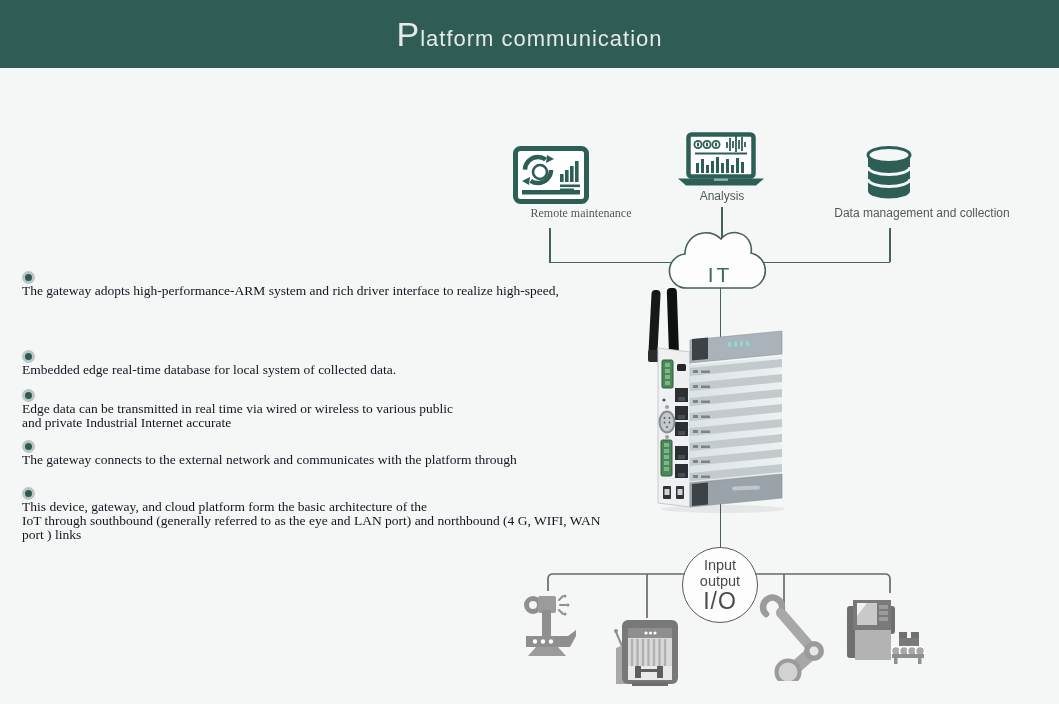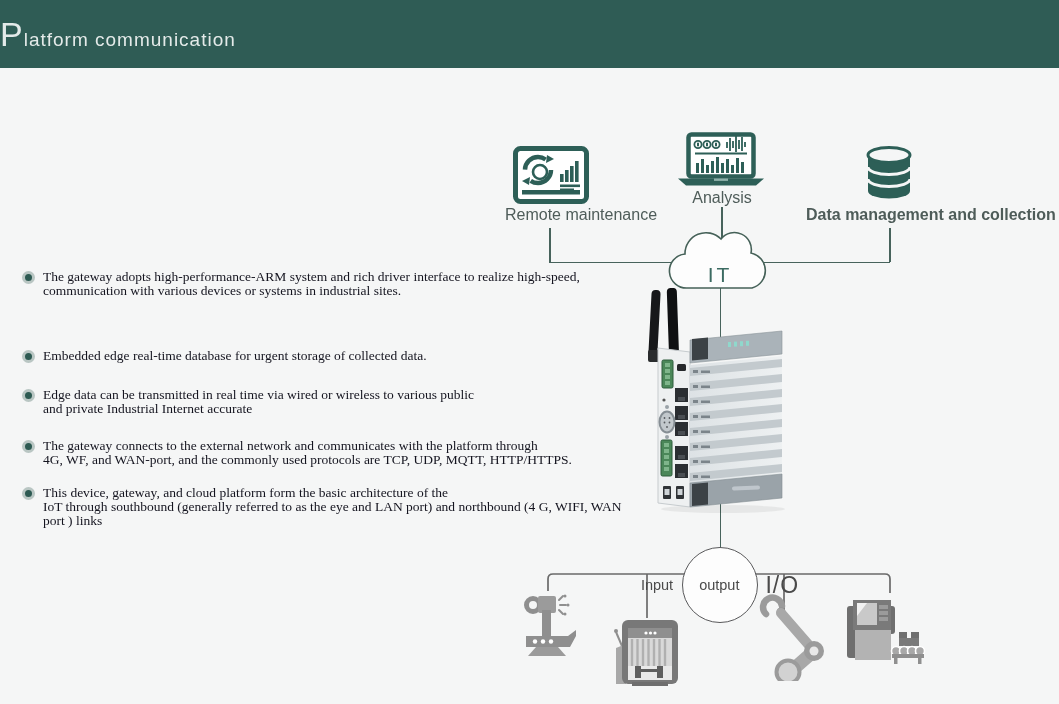--- a/index.html
+++ b/index.html
@@ -6,44 +6,44 @@
   body{background:#e9e9ea;}
   .stage{
     position:relative;width:1059px;height:704px;margin:0 auto;
     background:#f5f6f6;overflow:hidden;
     font-family:"Liberation Sans",sans-serif;
   }
   .abs{position:absolute;}
   
   .header{left:0;top:0;width:1059px;height:68px;background:#2f5c55;}
   .title{
-    margin:0;width:100%;text-align:left;line-height:68px;
-    font-size:19px;font-weight:400;color:#e4eae9;letter-spacing:1px;
+    margin:0;width:100%;text-align:center;line-height:68px;
+    font-size:22px;font-weight:400;color:#e4eae9;letter-spacing:1px;
   }
   .title::first-letter{font-size:34px;}
   
-  .node-label{font-size:16px;color:#4e5c59;white-space:nowrap;text-align:center;}
+  .node-label{font-size:12px;color:#4e5c59;white-space:nowrap;text-align:center;}
   
   .cline{background:#47635c;}
   
-  .bullet-item{display:flex;align-items:flex-start;}
+  .bullet-item{display:flex;align-items:flex-start;flex-direction:column;}
   .bullet-dot{
     flex:0 0 auto;width:7px;height:7px;border-radius:50%;
     background:#2d5a52;border:3px solid #b9c6c3;margin-top:1px;margin-right:8px;
   }
   .bullet-lines{
     font-family:"Liberation Serif",serif;font-size:13.5px;line-height:14px;
     color:#14141f;
   }
   
   .io-circle{
     left:682px;top:547px;width:76px;height:76px;border-radius:50%;
     background:#fdfdfd;border:1.6px solid #58585a;box-sizing:border-box;
-    display:flex;align-items:center;justify-content:center;
-    color:#4a4a4a;z-index:3;gap:26px;
+    display:flex;flex-direction:column;align-items:center;justify-content:center;
+    color:#4a4a4a;z-index:3;
   }
   .io-l{font-size:14.5px;line-height:16px;}
   .io-big{font-size:23px;line-height:24px;letter-spacing:1px;}
 </style>
 </head>
 <body>
 
 <div class="stage">
 
   <div class="abs header">
@@ -57,21 +57,21 @@
     <polygon points="34,9 41,13 33,17" fill="#2d5f57"></polygon>
     <polygon points="16,39 9,35 17,31" fill="#2d5f57"></polygon>
     <circle cx="27" cy="26" r="7" fill="none" stroke="#2d5f57" stroke-width="2.6"></circle>
     <rect x="47" y="28" width="3.6" height="8" fill="#2d5f57"></rect>
     <rect x="52" y="24" width="3.6" height="12" fill="#2d5f57"></rect>
     <rect x="57" y="20" width="3.6" height="16" fill="#2d5f57"></rect>
     <rect x="62" y="15" width="3.6" height="21" fill="#2d5f57"></rect>
     <rect x="47" y="38.5" width="20" height="2.6" fill="#2d5f57"></rect>
     <rect x="47" y="42.5" width="14" height="2.6" fill="#2d5f57"></rect>
   </svg>
-  <div class="abs node-label" style="left:471px;top:206px;width:220px;">Remote maintenance</div>
+  <div class="abs node-label" style="left:471px;top:206px;width:220px;font-family:Liberation Serif, serif;">Remote maintenance</div>
 
   <svg class="abs" style="left:674px;top:132px;" width="94" height="58" viewBox="0 0 94 58">
     <rect x="14.5" y="2.5" width="65" height="42" rx="3" fill="#ffffff" stroke="#2d5f57" stroke-width="4.5"></rect>
     <circle cx="24" cy="12.5" r="3.6" fill="none" stroke="#2d5f57" stroke-width="1.8"></circle>
     <circle cx="33" cy="12.5" r="3.6" fill="none" stroke="#2d5f57" stroke-width="1.8"></circle>
     <circle cx="42" cy="12.5" r="3.6" fill="none" stroke="#2d5f57" stroke-width="1.8"></circle>
     <rect x="23" y="10.7" width="2" height="3.6" fill="#2d5f57"></rect>
       <rect x="32" y="10.7" width="2" height="3.6" fill="#2d5f57"></rect>
       <rect x="41" y="10.7" width="2" height="3.6" fill="#2d5f57"></rect>
     <g stroke="#2d5f57" stroke-width="1.8">
@@ -101,21 +101,21 @@
   </svg>
   <div class="abs node-label" style="left:622px;top:189px;width:200px;">Analysis</div>
 
   <svg class="abs" style="left:866px;top:145px;" width="46" height="56" viewBox="0 0 46 56">
     <rect x="2" y="10" width="42" height="36" fill="#2d5f57"></rect>
     <ellipse cx="23" cy="46" rx="21" ry="7.5" fill="#2d5f57"></ellipse>
     <path d="M 2 22 A 21 7.5 0 0 0 44 22" fill="none" stroke="#f5f6f6" stroke-width="3"></path>
     <path d="M 2 34 A 21 7.5 0 0 0 44 34" fill="none" stroke="#f5f6f6" stroke-width="3"></path>
     <ellipse cx="23" cy="10" rx="21" ry="7.5" fill="#f5f6f6" stroke="#2d5f57" stroke-width="3"></ellipse>
   </svg>
-  <div class="abs node-label" style="left:806px;top:206px;width:232px;font-weight:bold;">Data management and collection</div>
+  <div class="abs node-label" style="left:806px;top:206px;width:232px;">Data management and collection</div>
 
   <div class="abs cline" style="left:549px;top:228px;width:1.6px;height:34px;"></div>
   <div class="abs cline" style="left:549px;top:261.5px;width:138px;height:1.6px;"></div>
   <div class="abs cline" style="left:721px;top:207px;width:1.6px;height:33px;"></div>
   <div class="abs cline" style="left:889px;top:228px;width:1.6px;height:34px;"></div>
   <div class="abs cline" style="left:751px;top:261.5px;width:139px;height:1.6px;"></div>
   <div class="abs cline" style="left:719.5px;top:286px;width:1.6px;height:54px;"></div>
   <div class="abs cline" style="left:719.5px;top:502px;width:1.6px;height:47px;"></div>
 
   <svg class="abs" style="left:663px;top:226px;" width="114" height="74" viewBox="0 0 114 74">
@@ -320,41 +320,39 @@
     <rect x="49" y="58" width="32" height="4" fill="#8f8f8f"></rect>
     <rect x="51" y="62" width="3.5" height="6" fill="#8f8f8f"></rect>
     <rect x="75" y="62" width="3.5" height="6" fill="#8f8f8f"></rect>
   </svg>
 
   <div>
     <div class="abs bullet-item" style="left:22px;top:270px;width:560px;">
       <span class="bullet-dot"></span>
       <div class="bullet-lines">
         <div>The gateway adopts high-performance-ARM system and rich driver interface to realize high-speed,</div>
-        <div>communication with various devices or systems in industrial sites.</div>
       </div>
     </div>
     <div class="abs bullet-item" style="left:22px;top:349px;width:560px;">
       <span class="bullet-dot"></span>
       <div class="bullet-lines">
-        <div>Embedded edge real-time database for urgent storage of collected data.</div>
+        <div>Embedded edge real-time database for local system of collected data.</div>
       </div>
     </div>
     <div class="abs bullet-item" style="left:22px;top:388px;width:560px;">
       <span class="bullet-dot"></span>
       <div class="bullet-lines">
         <div>Edge data can be transmitted in real time via wired or wireless to various public</div>
         <div>and private Industrial Internet accurate</div>
       </div>
     </div>
     <div class="abs bullet-item" style="left:22px;top:439px;width:580px;">
       <span class="bullet-dot"></span>
       <div class="bullet-lines">
         <div>The gateway connects to the external network and communicates with the platform through</div>
-        <div>4G, WF, and WAN-port, and the commonly used protocols are TCP, UDP, MQTT, HTTP/HTTPS.</div>
       </div>
     </div>
     <div class="abs bullet-item" style="left:22px;top:486px;width:600px;">
       <span class="bullet-dot"></span>
       <div class="bullet-lines">
         <div>This device, gateway, and cloud platform form the basic architecture of the</div>
         <div>IoT through southbound (generally referred to as the eye and LAN port) and northbound (4 G, WIFI, WAN port ) links</div>
       </div>
     </div>
   </div>

